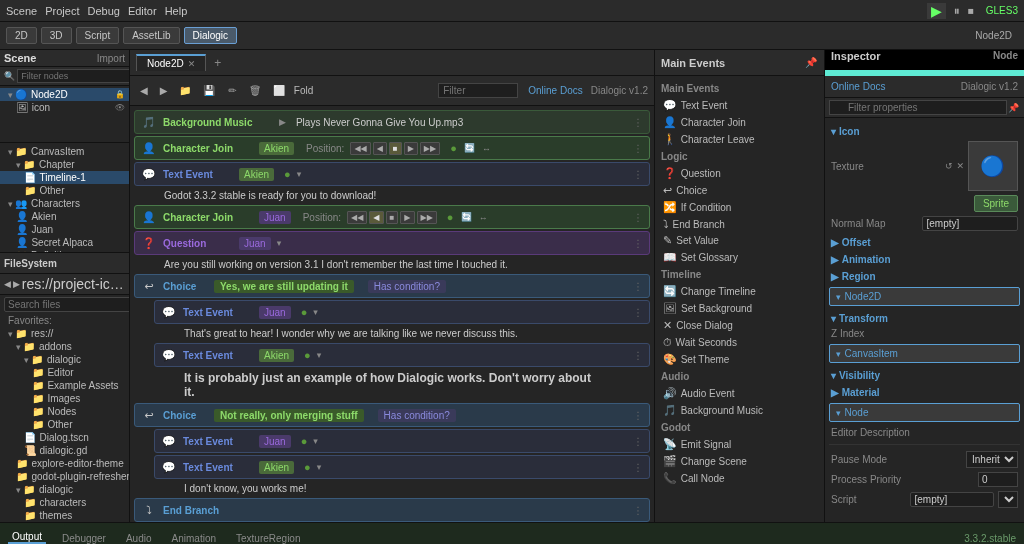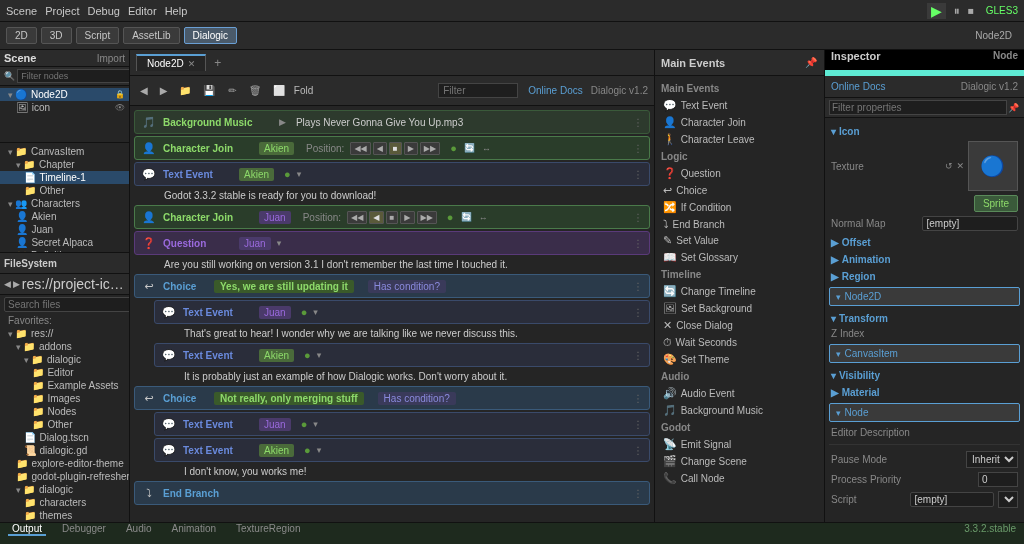--- a/index.html
+++ b/index.html
@@ -333,21 +333,21 @@
       color: #8dda6a;
       padding: 2px 8px;
       font-size: 10px;
       cursor: pointer;
       border-radius: 2px;
     }
 
     
     .status-bar {
       display: flex;
-      align-items: flex-start;
+      align-items: flex-end;
       background: #1e2a1e;
       height: 22px;
       padding: 0 8px;
       border-top: 1px solid #111;
       gap: 12px;
     }
     .status-tab {
       color: #8a8a8a;
       font-size: 10px;
       cursor: pointer;
@@ -678,21 +678,21 @@
         <div style="padding:2px 50px 4px;font-size:10px;color:#ccc;">That's great to hear! I wonder why we are talking like we never discuss this.</div>
 
         <div class="timeline-row tl-text-event tl-indent">
           <span class="row-icon">💬</span>
           <span style="font-size:10px;color:#6a8add;font-weight:bold;min-width:70px;">Text Event</span>
           <span class="char-badge">Akien</span>
           <span style="margin-left:4px;color:#5a9a3a;">●</span>
           <span style="font-size:9px;color:#888;">▾</span>
           <span class="row-menu-btn">⋮</span>
         </div>
-        <div style="padding:2px 50px 4px;font-size:10px;color:#ccc;">It is probably just an example of how Dialogic works. Don't worry about it.</div>
+        <div style="padding:2px 50px 4px;font-size:12px;color:#ccc;font-weight:bold;">It is probably just an example of how Dialogic works. Don't worry about it.</div>
 
         <div class="timeline-row tl-choice">
           <span class="row-icon">↩</span>
           <span style="font-size:10px;color:#5a9fd4;font-weight:bold;min-width:45px;">Choice</span>
           <span class="choice-label">Not really, only merging stuff</span>
           <span style="margin-left:8px;" class="has-condition">Has condition?</span>
           <span class="row-menu-btn">⋮</span>
         </div>
 
         <div class="timeline-row tl-text-event tl-indent">
@@ -824,21 +824,21 @@
       <span>Inspector</span>
       <span style="flex:1"></span>
       <span style="font-size:10px;color:#888;">Node</span>
     </div>
     <div class="inspector-sub">
       <span style="font-size:10px;color:#5a9fd4;cursor:pointer;">Online Docs</span>
       <span style="flex:1"></span>
       <span style="font-size:10px;color:#888;">Dialogic v1.2</span>
     </div>
     <div style="display:flex;align-items:center;padding:2px 4px;gap:2px;background:#2b2b2b;border-bottom:1px solid #111;">
-      <input style="flex: 1 1 0%; background: rgb(30, 30, 30); border: 1px solid rgb(68, 68, 68); color: rgb(204, 204, 204); font-size: 10px; padding: 1px 2px;" placeholder="Filter properties">
+      <input style="flex: 1 1 0%; background: rgb(30, 30, 30); border: 1px solid rgb(68, 68, 68); color: rgb(204, 204, 204); font-size: 10px; padding: 1px 18px;" placeholder="Filter properties">
       <span style="font-size:9px;color:#aaa;cursor:pointer;">📌</span>
     </div>
     <div class="inspector-content">
 
       <div class="inspector-section">
         <span>▾</span>
         <span>Icon</span>
       </div>
 
       <div class="inspector-row">

